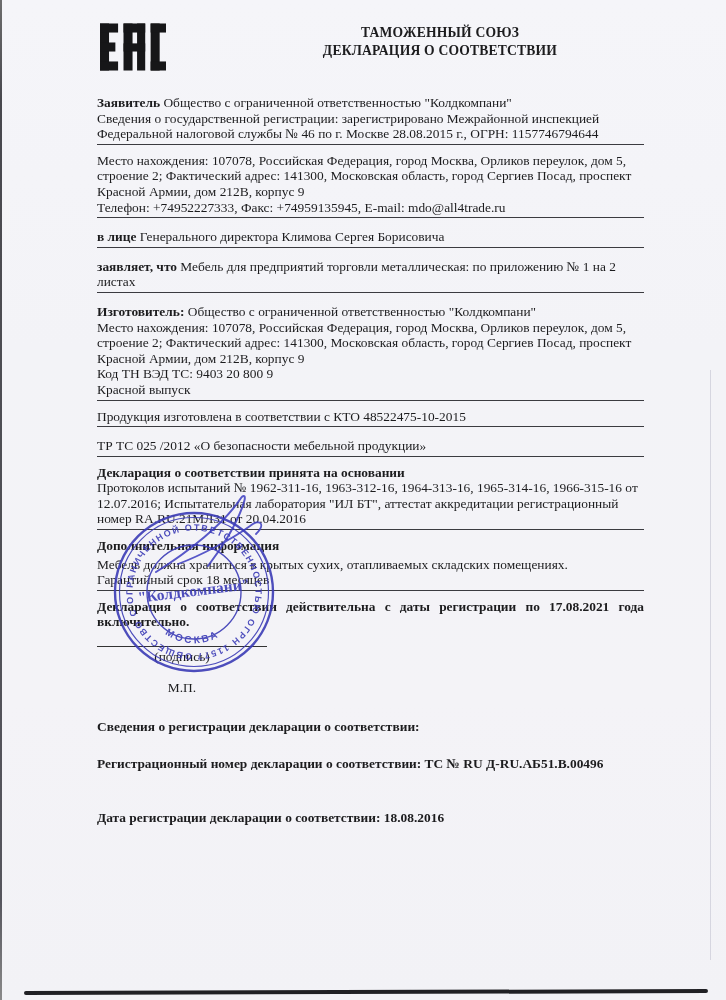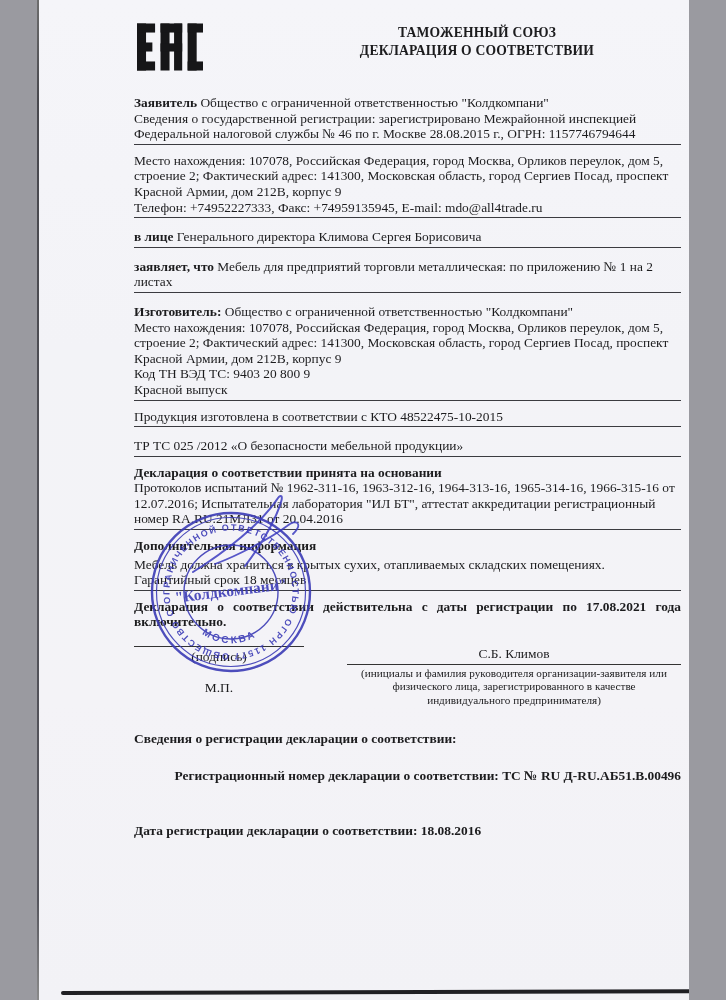--- a/index.html
+++ b/index.html
@@ -1,18 +1,18 @@
 <!DOCTYPE html>
 <html><head>
 <meta charset="utf-8">
 <style>
   * { margin:0; padding:0; box-sizing:border-box; }
   html,body { background:#9a9aa0; }
   .page {
-    position:relative; width:652px; height:1000px; margin:0 auto;
+    position:relative; width:726px; height:1000px; margin:0 auto;
     background:linear-gradient(180deg,#f5f5f9 0%,#f3f3f7 35%,#f4f3f7 70%,#f2f2f6 100%);
     font-family:"Liberation Serif","DejaVu Serif",serif;
     color:#1c1c1e; overflow:hidden;
   }
   .edge-left { position:absolute; left:0; top:0; width:2px; height:100%;
     background:linear-gradient(#555,#2a2a30 10%,#3a3a42 90%,#777); opacity:.85; }
   .edge-bottom { position:absolute; left:24px; top:990px; width:684px; height:4px;
     background:#202024; border-radius:2px; transform:rotate(-0.15deg); }
   .edge-right { position:absolute; left:710px; top:370px; width:1px; height:590px; background:#d6d6e0; }
 
@@ -30,21 +30,21 @@
 
   .sig-row { display:flex; margin-top:16px; }
   .sig-left { width:170px; border-top:1.4px solid #333; padding-top:2px; text-align:center; }
   .sig-mp { margin-top:15px; }
   .sig-right { width:334px; margin-left:auto; text-align:center; }
   .sig-name { padding-bottom:2px; border-bottom:1.2px solid #333; }
   .sig-caption { font-size:11.2px; line-height:13.6px; margin-top:2px; }
 
   .reg-block { margin-top:24px; font-weight:bold; }
   .reg-line1 { margin-top:0; }
-  .reg-line2 { margin-top:21px;text-align:right; }
+  .reg-line2 { margin-top:21px; }
   .reg-line3 { margin-top:39px; }
 
   .stamp { position:absolute; left:110px; top:508px; pointer-events:none; opacity:.9; }
   .signature-stroke { position:absolute; left:138px; top:486px; pointer-events:none; opacity:.85; }
 </style>
 </head>
 <body>
 
 <div class="page">
   <div class="edge-left"></div>
@@ -121,28 +121,20 @@
       <div class="gap-top">Мебель должна храниться в крытых сухих, отапливаемых складских помещениях. Гарантийный срок 18 месяцев</div>
     </div>
 
     <div class="b justify">Декларация о соответствии действительна с даты регистрации по 17.08.2021 года включительно.</div>
 
     <div class="sig-row">
       <div class="sig-left">
         <div>(подпись)</div>
         <div class="sig-mp">М.П.</div>
       </div>
-      <div class="sig-right">
-        <div class="sig-name">С.Б. Климов</div>
-        <div class="sig-caption">
-          <div>(инициалы и фамилия руководителя организации-заявителя или</div>
-          <div>физического лица, зарегистрированного в качестве</div>
-          <div>индивидуального предпринимателя)</div>
-        </div>
-      </div>
     </div>
 
     <div class="reg-block">
       <div class="reg-line1">Сведения о регистрации декларации о соответствии:</div>
       <div class="reg-line2">Регистрационный номер декларации о соответствии: ТС № RU Д-RU.АБ51.В.00496</div>
       <div class="reg-line3">Дата регистрации декларации о соответствии: 18.08.2016</div>
     </div>
   </div>
 
   <svg class="stamp" width="168" height="168" viewBox="0 0 168 168" xmlns="http://www.w3.org/2000/svg">

